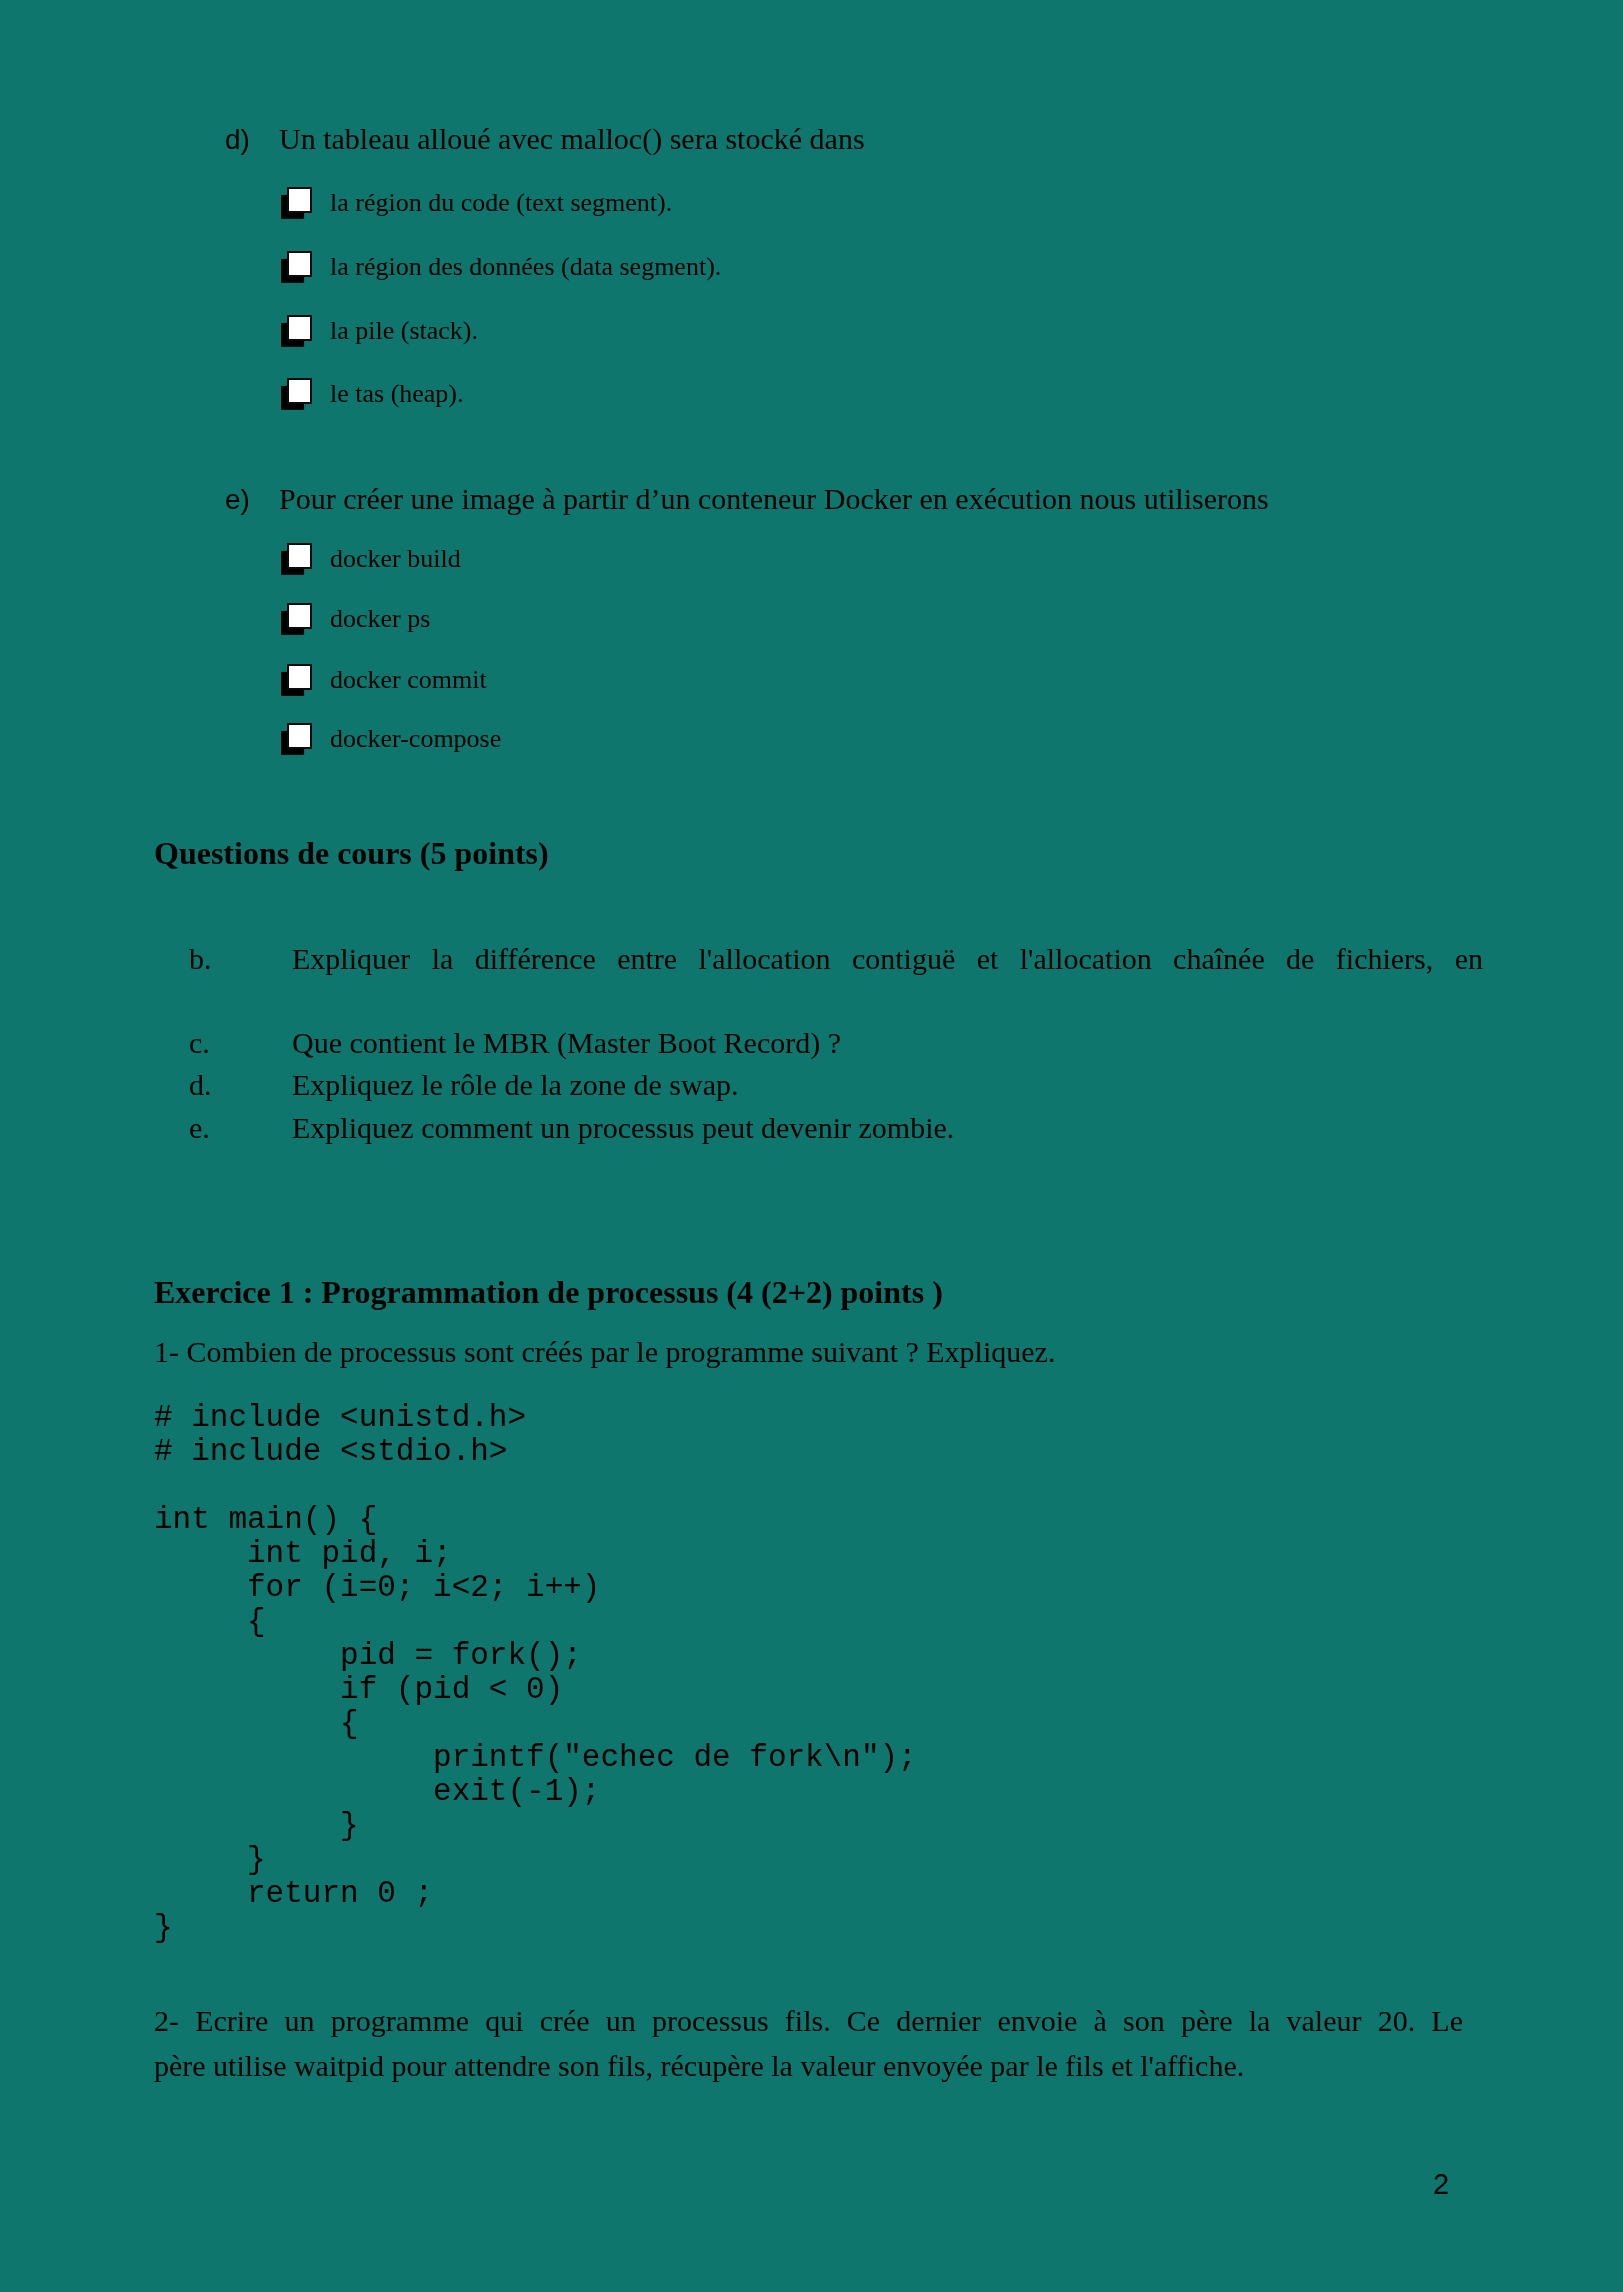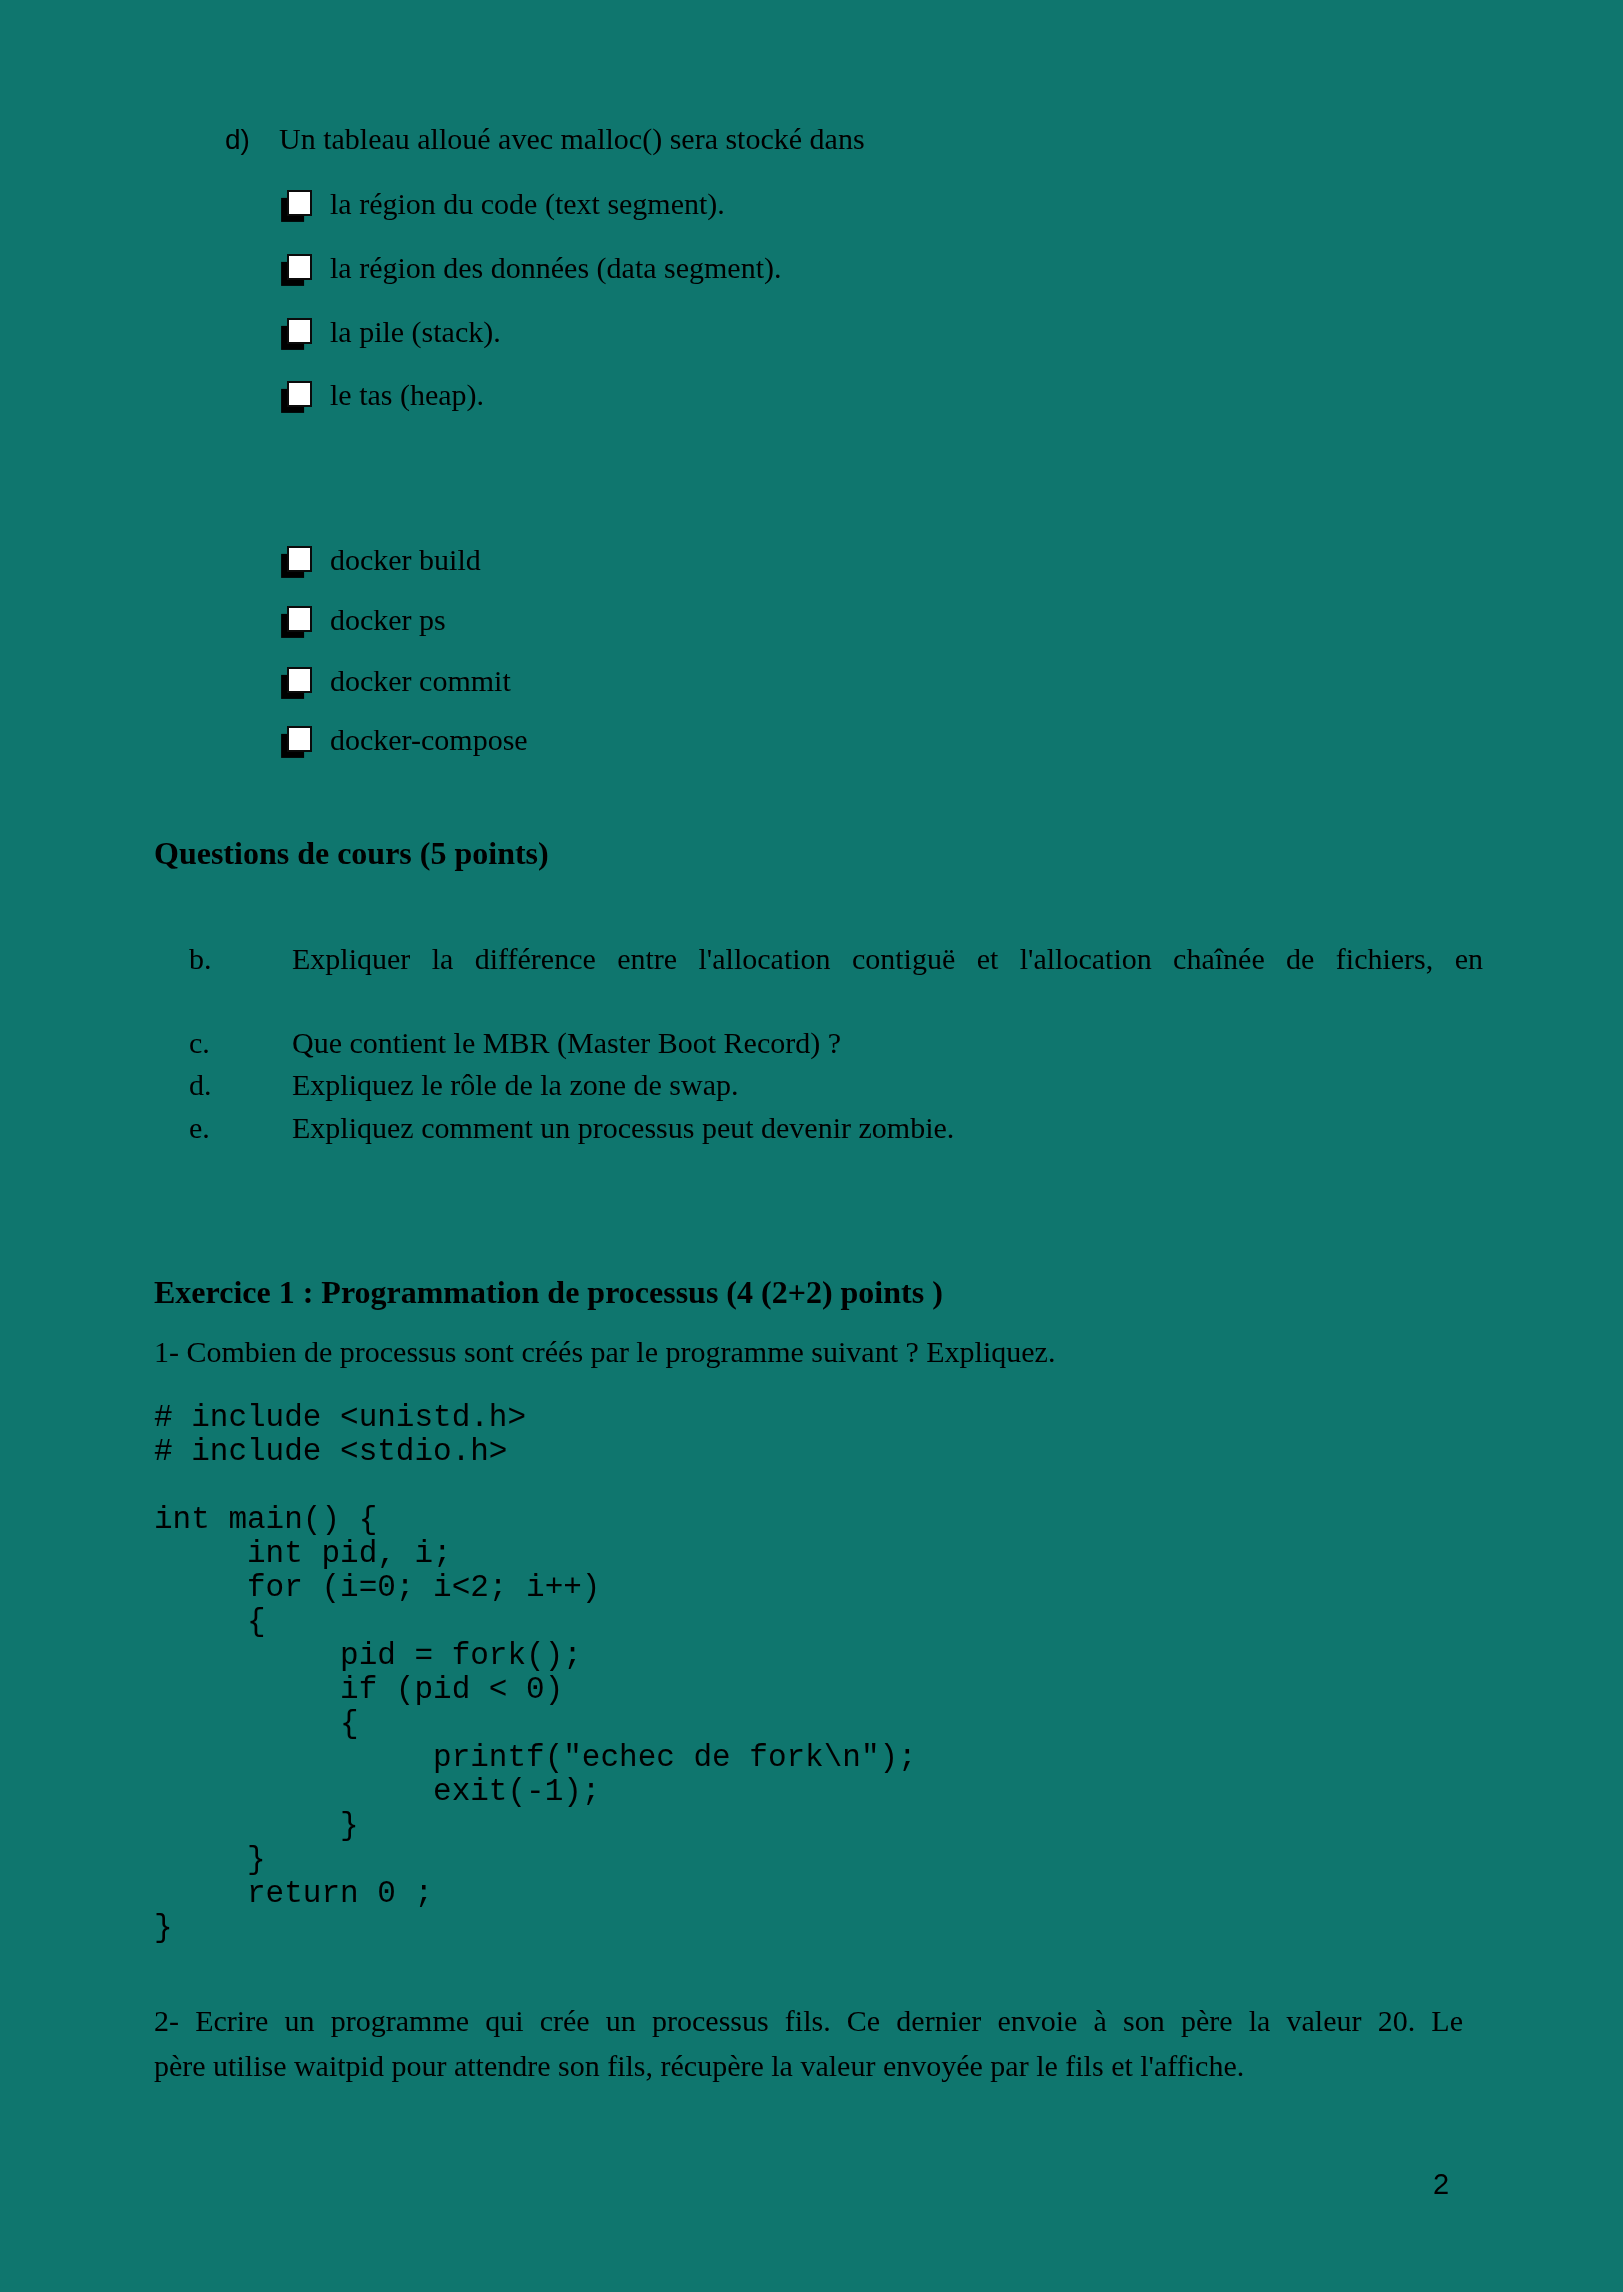--- a/index.html
+++ b/index.html
@@ -24,21 +24,21 @@
   }
   .checkbox{
     display:inline-block;
     width:21.6px;height:21.6px;
     border:2px solid #0b0b0b;
     background:#fff;
     box-shadow:-6.9px 6.9px 0 -1px #000;
     margin:0 17.6px 0 7.8px;
     vertical-align:-2px;
   }
-  .cb-row{font-size:30px;white-space:nowrap;}
+  .cb-row{font-size:26px;white-space:nowrap;}
   .heading{
     font-size:32px;font-weight:700;white-space:nowrap;
   }
   .para{font-size:30px;}
   .justify-line{text-align:justify;text-align-last:justify;}
   .code{
     font-family:"Liberation Mono", monospace;
     font-size:31px;line-height:34px;
     margin:0;white-space:pre;
   }
@@ -62,20 +62,23 @@
   <div class="abs cb-row" style="left:279px;top:251px;">
     <span class="checkbox"></span><span>la région des données (data segment).</span>
   </div>
   <div class="abs cb-row" style="left:279px;top:315px;">
     <span class="checkbox"></span><span>la pile (stack).</span>
   </div>
   <div class="abs cb-row" style="left:279px;top:378px;">
     <span class="checkbox"></span><span>le tas (heap).</span>
   </div>
 
+  <div class="abs body-text" style="left:225px;top:478px;">
+    <span class="list-marker">e)</span><span>Pour créer une image à partir d’un conteneur Docker en exécution nous utiliserons</span>
+  </div>
 
   <div class="abs cb-row" style="left:279px;top:543px;">
     <span class="checkbox"></span><span>docker build</span>
   </div>
   <div class="abs cb-row" style="left:279px;top:603px;">
     <span class="checkbox"></span><span>docker ps</span>
   </div>
   <div class="abs cb-row" style="left:279px;top:664px;">
     <span class="checkbox"></span><span>docker commit</span>
   </div>

